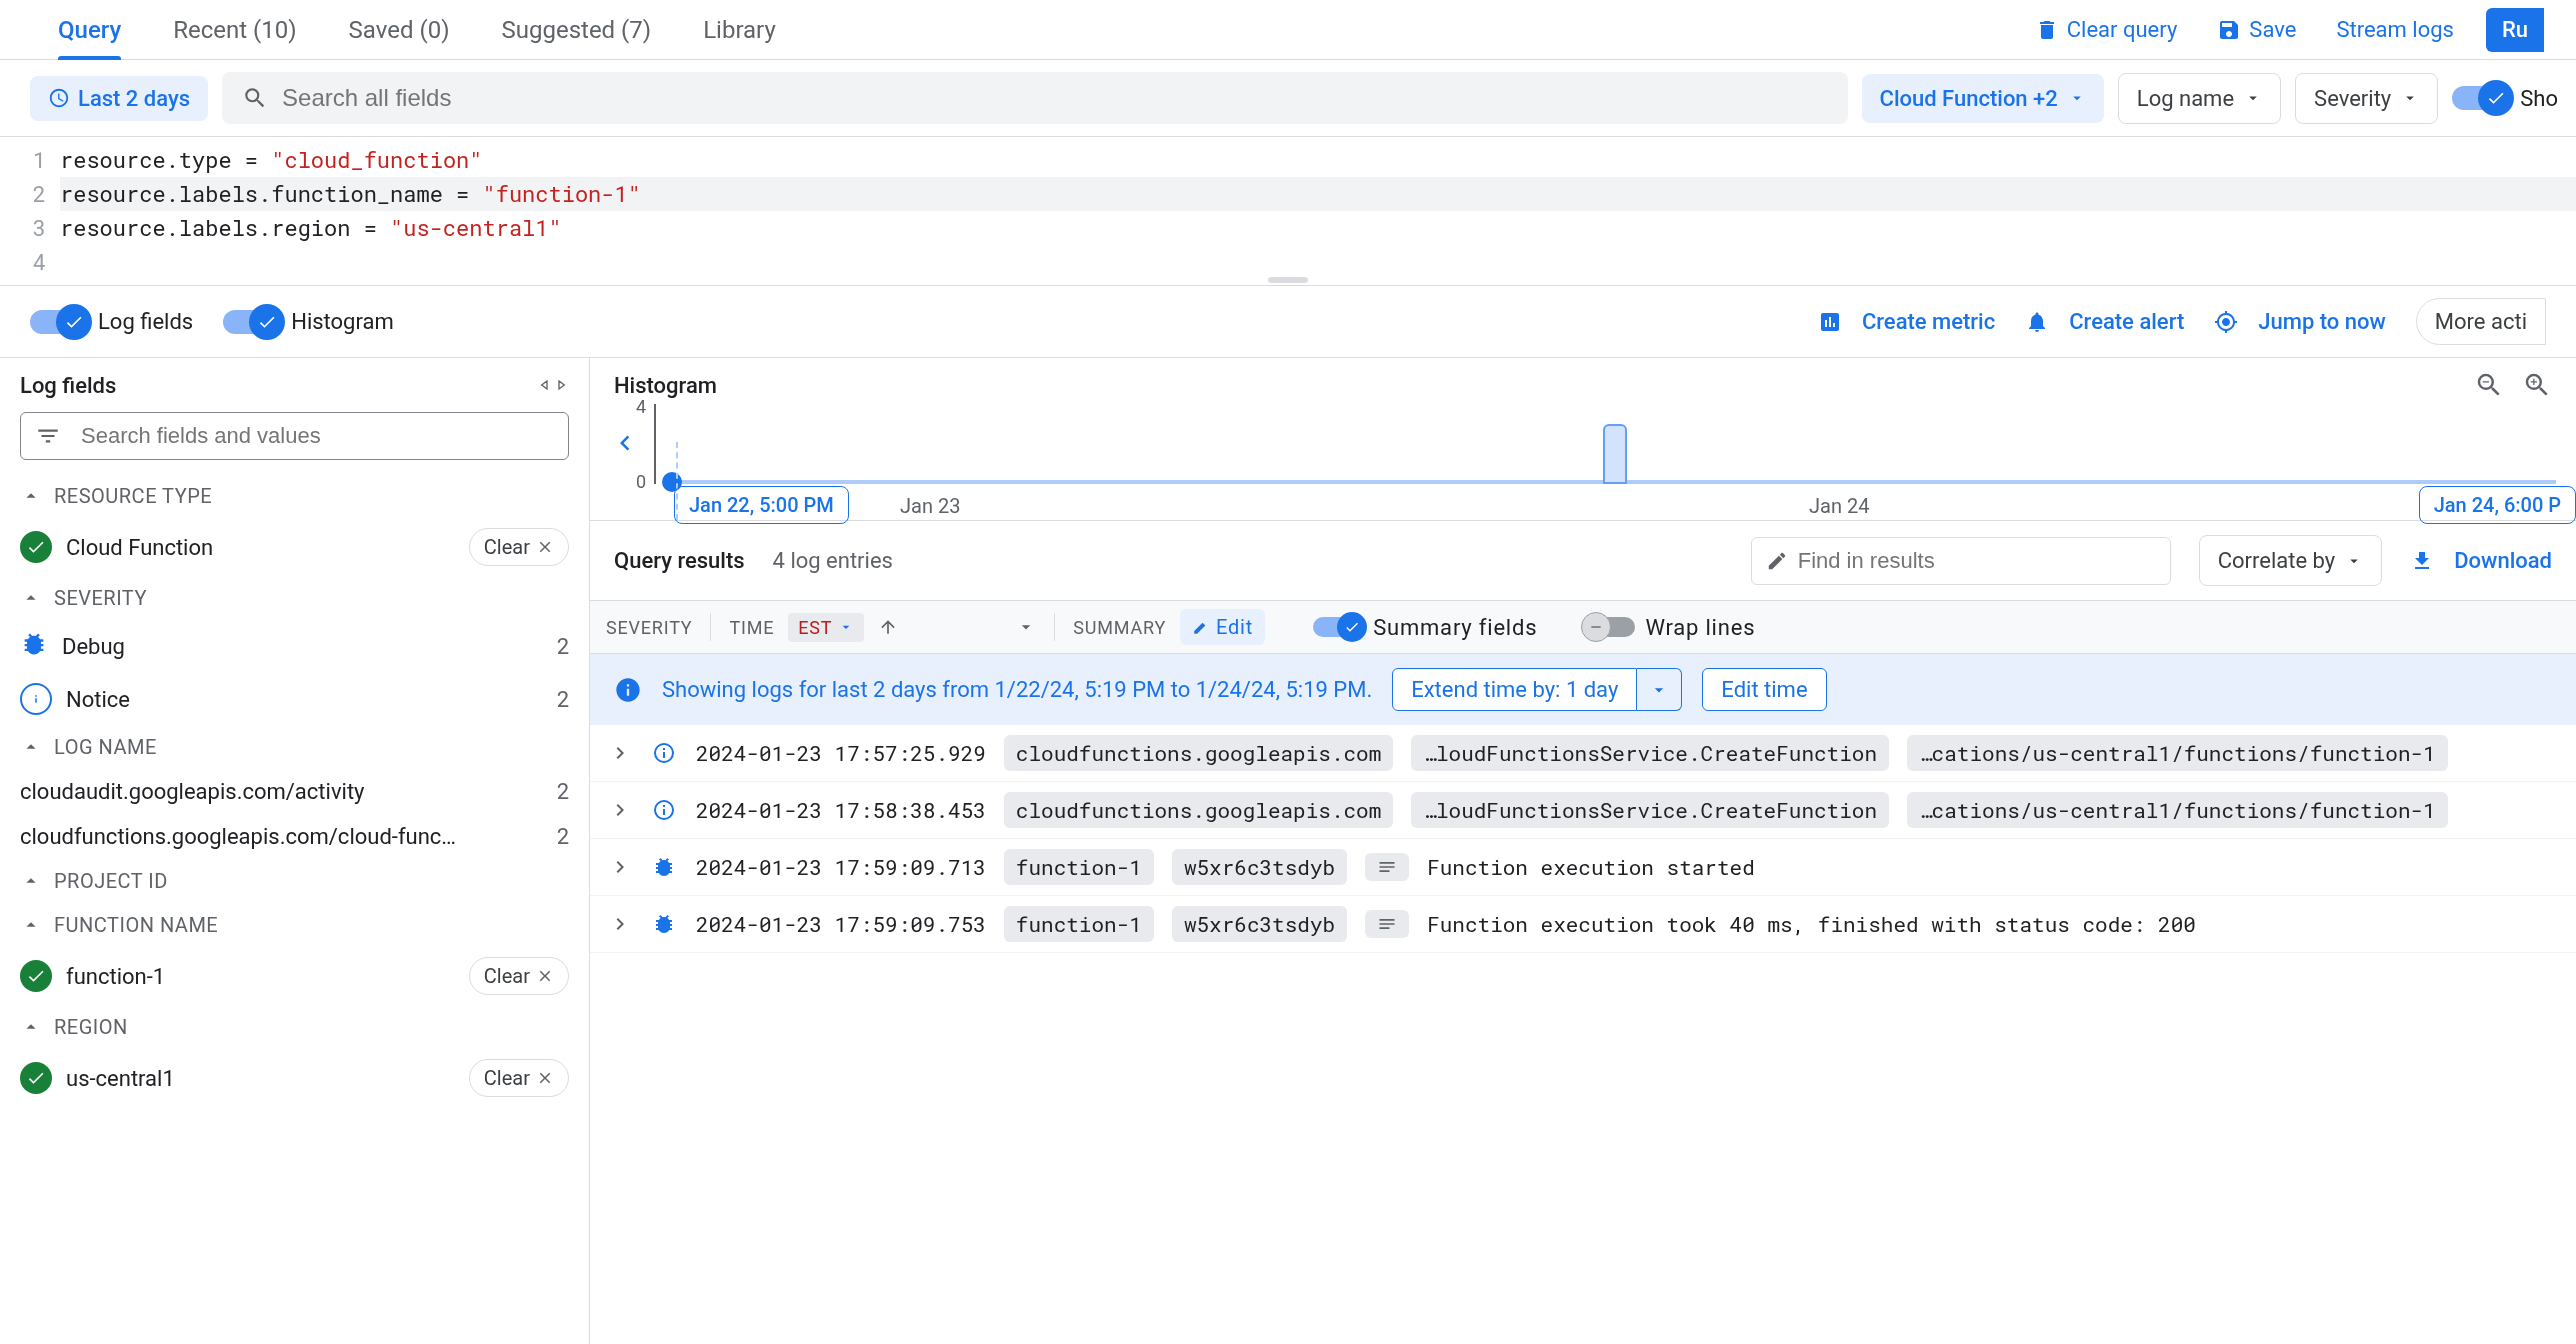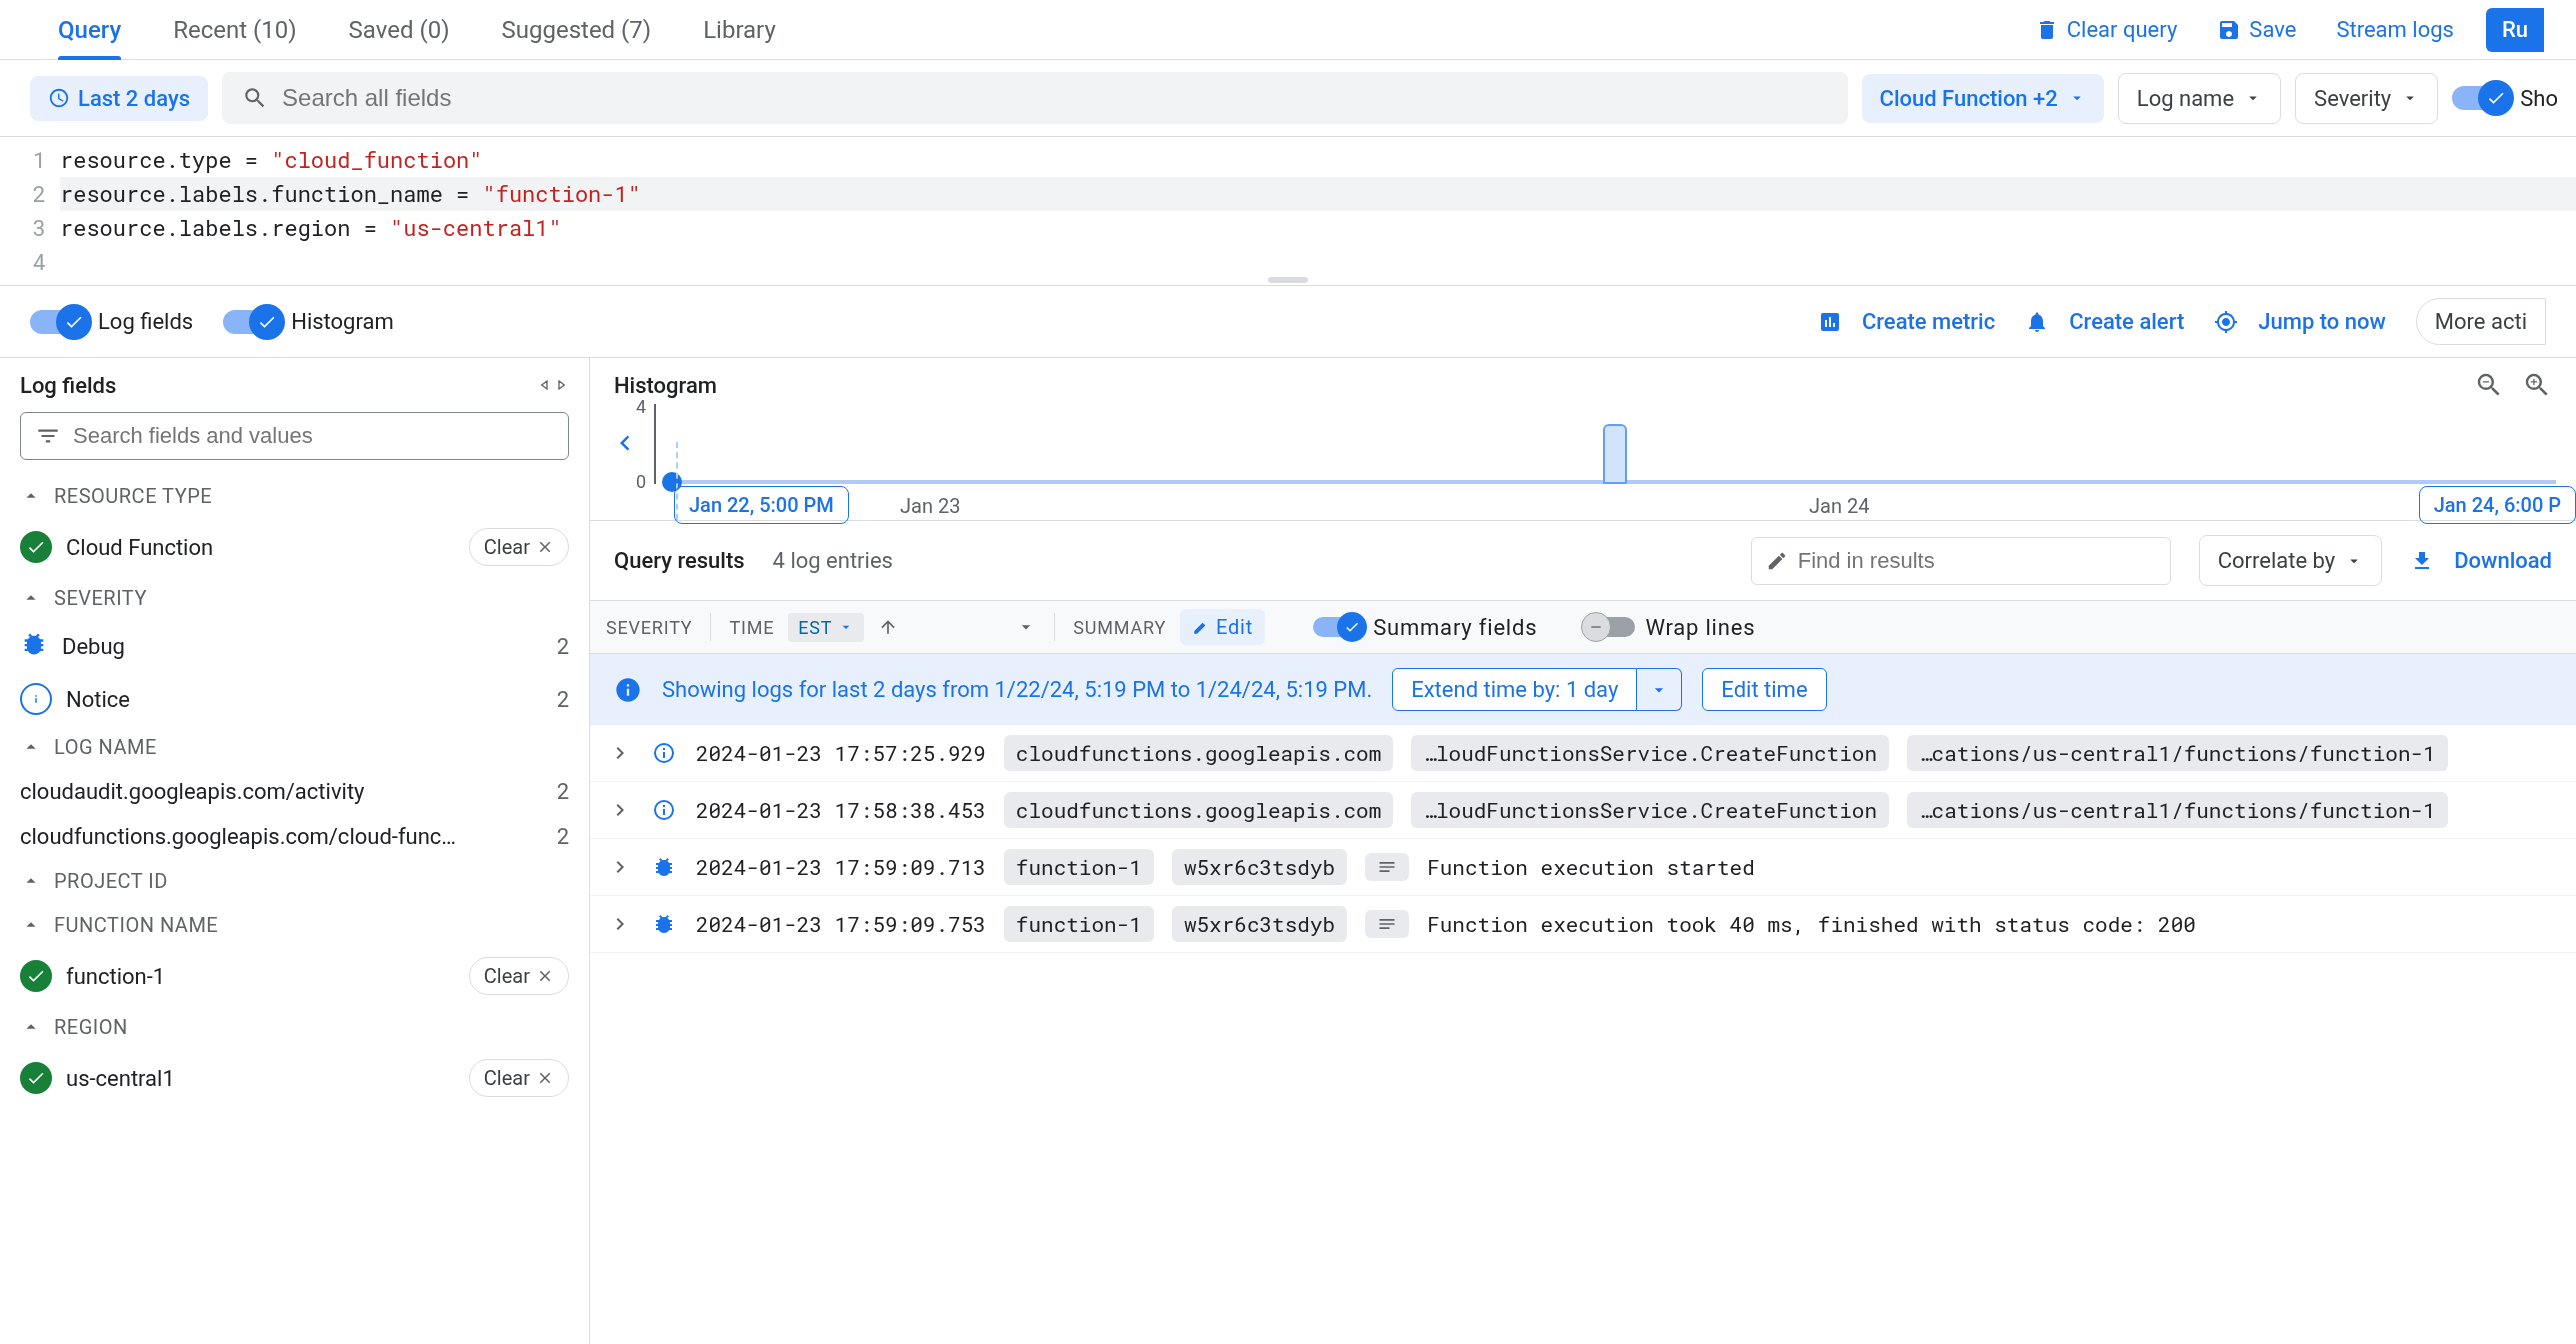--- a/index.html
+++ b/index.html
@@ -54,21 +54,21 @@
 .main { display: flex; height: calc(100% - 60px - 76px - 150px - 64px); }
 .sidebar { width: 590px; border-right: 1px solid #dadce0; overflow-y: auto; }
 .content { flex: 1; display: flex; flex-direction: column; }
 
 
 .sb-header { display: flex; align-items: center; padding: 14px 20px; font-size: 22px; font-weight: 500; }
 .sb-header .spacer { flex: 1; }
 .sb-header svg { width: 32px; height: 26px; fill: #5f6368; }
 .sb-search { margin: 0 20px 14px; border: 1px solid #80868b; border-radius: 6px; display: flex; align-items: center; padding: 10px 14px; gap: 12px; }
 .sb-search svg { width: 26px; height: 26px; fill: #5f6368; }
-.sb-search input { border: none; outline: none; font-size: 22px; width: 100%; color: #3b82f6; }
+.sb-search input { border: none; outline: none; font-size: 22px; width: 100%; color: #3b82f6; margin-left: 8px; }
 .sb-section-hdr { display: flex; align-items: center; gap: 12px; padding: 10px 20px; font-size: 20px; color: #5f6368; letter-spacing: 0.5px; cursor: pointer; }
 .sb-section-hdr svg { width: 22px; height: 22px; fill: #5f6368; }
 .sb-item { display: flex; align-items: center; gap: 14px; padding: 10px 20px; font-size: 22px; }
 .sb-item .spacer { flex: 1; }
 .sb-count { color: #5f6368; font-size: 22px; }
 .clear-chip { display: flex; align-items: center; gap: 6px; border: 1px solid #dadce0; border-radius: 30px; padding: 6px 14px; font-size: 20px; color: #3c4043; cursor: pointer; }
 .clear-chip svg { width: 18px; height: 18px; fill: #5f6368; }
 .icon-circle { width: 32px; height: 32px; border-radius: 50%; display: flex; align-items: center; justify-content: center; flex-shrink: 0; }
 .icon-circle.green { background: #188038; }
 .icon-circle.green svg { width: 20px; height: 20px; fill: #fff; }
@@ -98,21 +98,21 @@
 .qr-title { font-size: 22px; font-weight: 500; }
 .qr-sub { font-size: 22px; color: #5f6368; }
 .qr-hdr .spacer { flex: 1; }
 .find-box { border: 1px solid #dadce0; border-radius: 6px; display: flex; align-items: center; padding: 10px 14px; gap: 10px; width: 420px; margin-left: 36px; }
 .find-box svg { width: 22px; height: 22px; fill: #5f6368; }
 .find-box input { border: none; outline: none; font-size: 22px; width: 100%; }
 
 
 .col-hdr { display: flex; align-items: center; background: #f8f9fa; border-top: 1px solid #dadce0; border-bottom: 1px solid #dadce0; padding: 8px 16px; gap: 14px; font-size: 18px; color: #5f6368; letter-spacing: 0.8px; }
 .col-hdr .sep { width: 1px; height: 28px; background: #dadce0; margin: 0 4px; }
-.est-chip { background: #e8eaed; color: #0369a1; padding: 4px 10px; border-radius: 4px; display: flex; align-items: center; gap: 6px; font-size: 18px; }
+.est-chip { background: #e8eaed; color: #b91c1c; padding: 4px 10px; border-radius: 4px; display: flex; align-items: center; gap: 6px; font-size: 18px; }
 .edit-chip { background: #e8f0fe; color: #1a73e8; padding: 6px 12px; border-radius: 6px; display: flex; align-items: center; gap: 6px; font-size: 20px; }
 .small-toggle { display: flex; align-items: center; gap: 10px; }
 .small-track { width: 50px; height: 20px; border-radius: 20px; position: relative; }
 .small-track.on { background: #8ab4f8; }
 .small-track.off { background: #9aa0a6; }
 .small-thumb { position: absolute; top: -5px; width: 30px; height: 30px; border-radius: 50%; display: flex; align-items: center; justify-content: center; }
 .small-track.on .small-thumb { right: -4px; background: #1a73e8; }
 .small-track.off .small-thumb { left: -4px; background: #dadce0; border: 1px solid #9aa0a6; }
 .small-thumb svg { width: 16px; height: 16px; }
 

